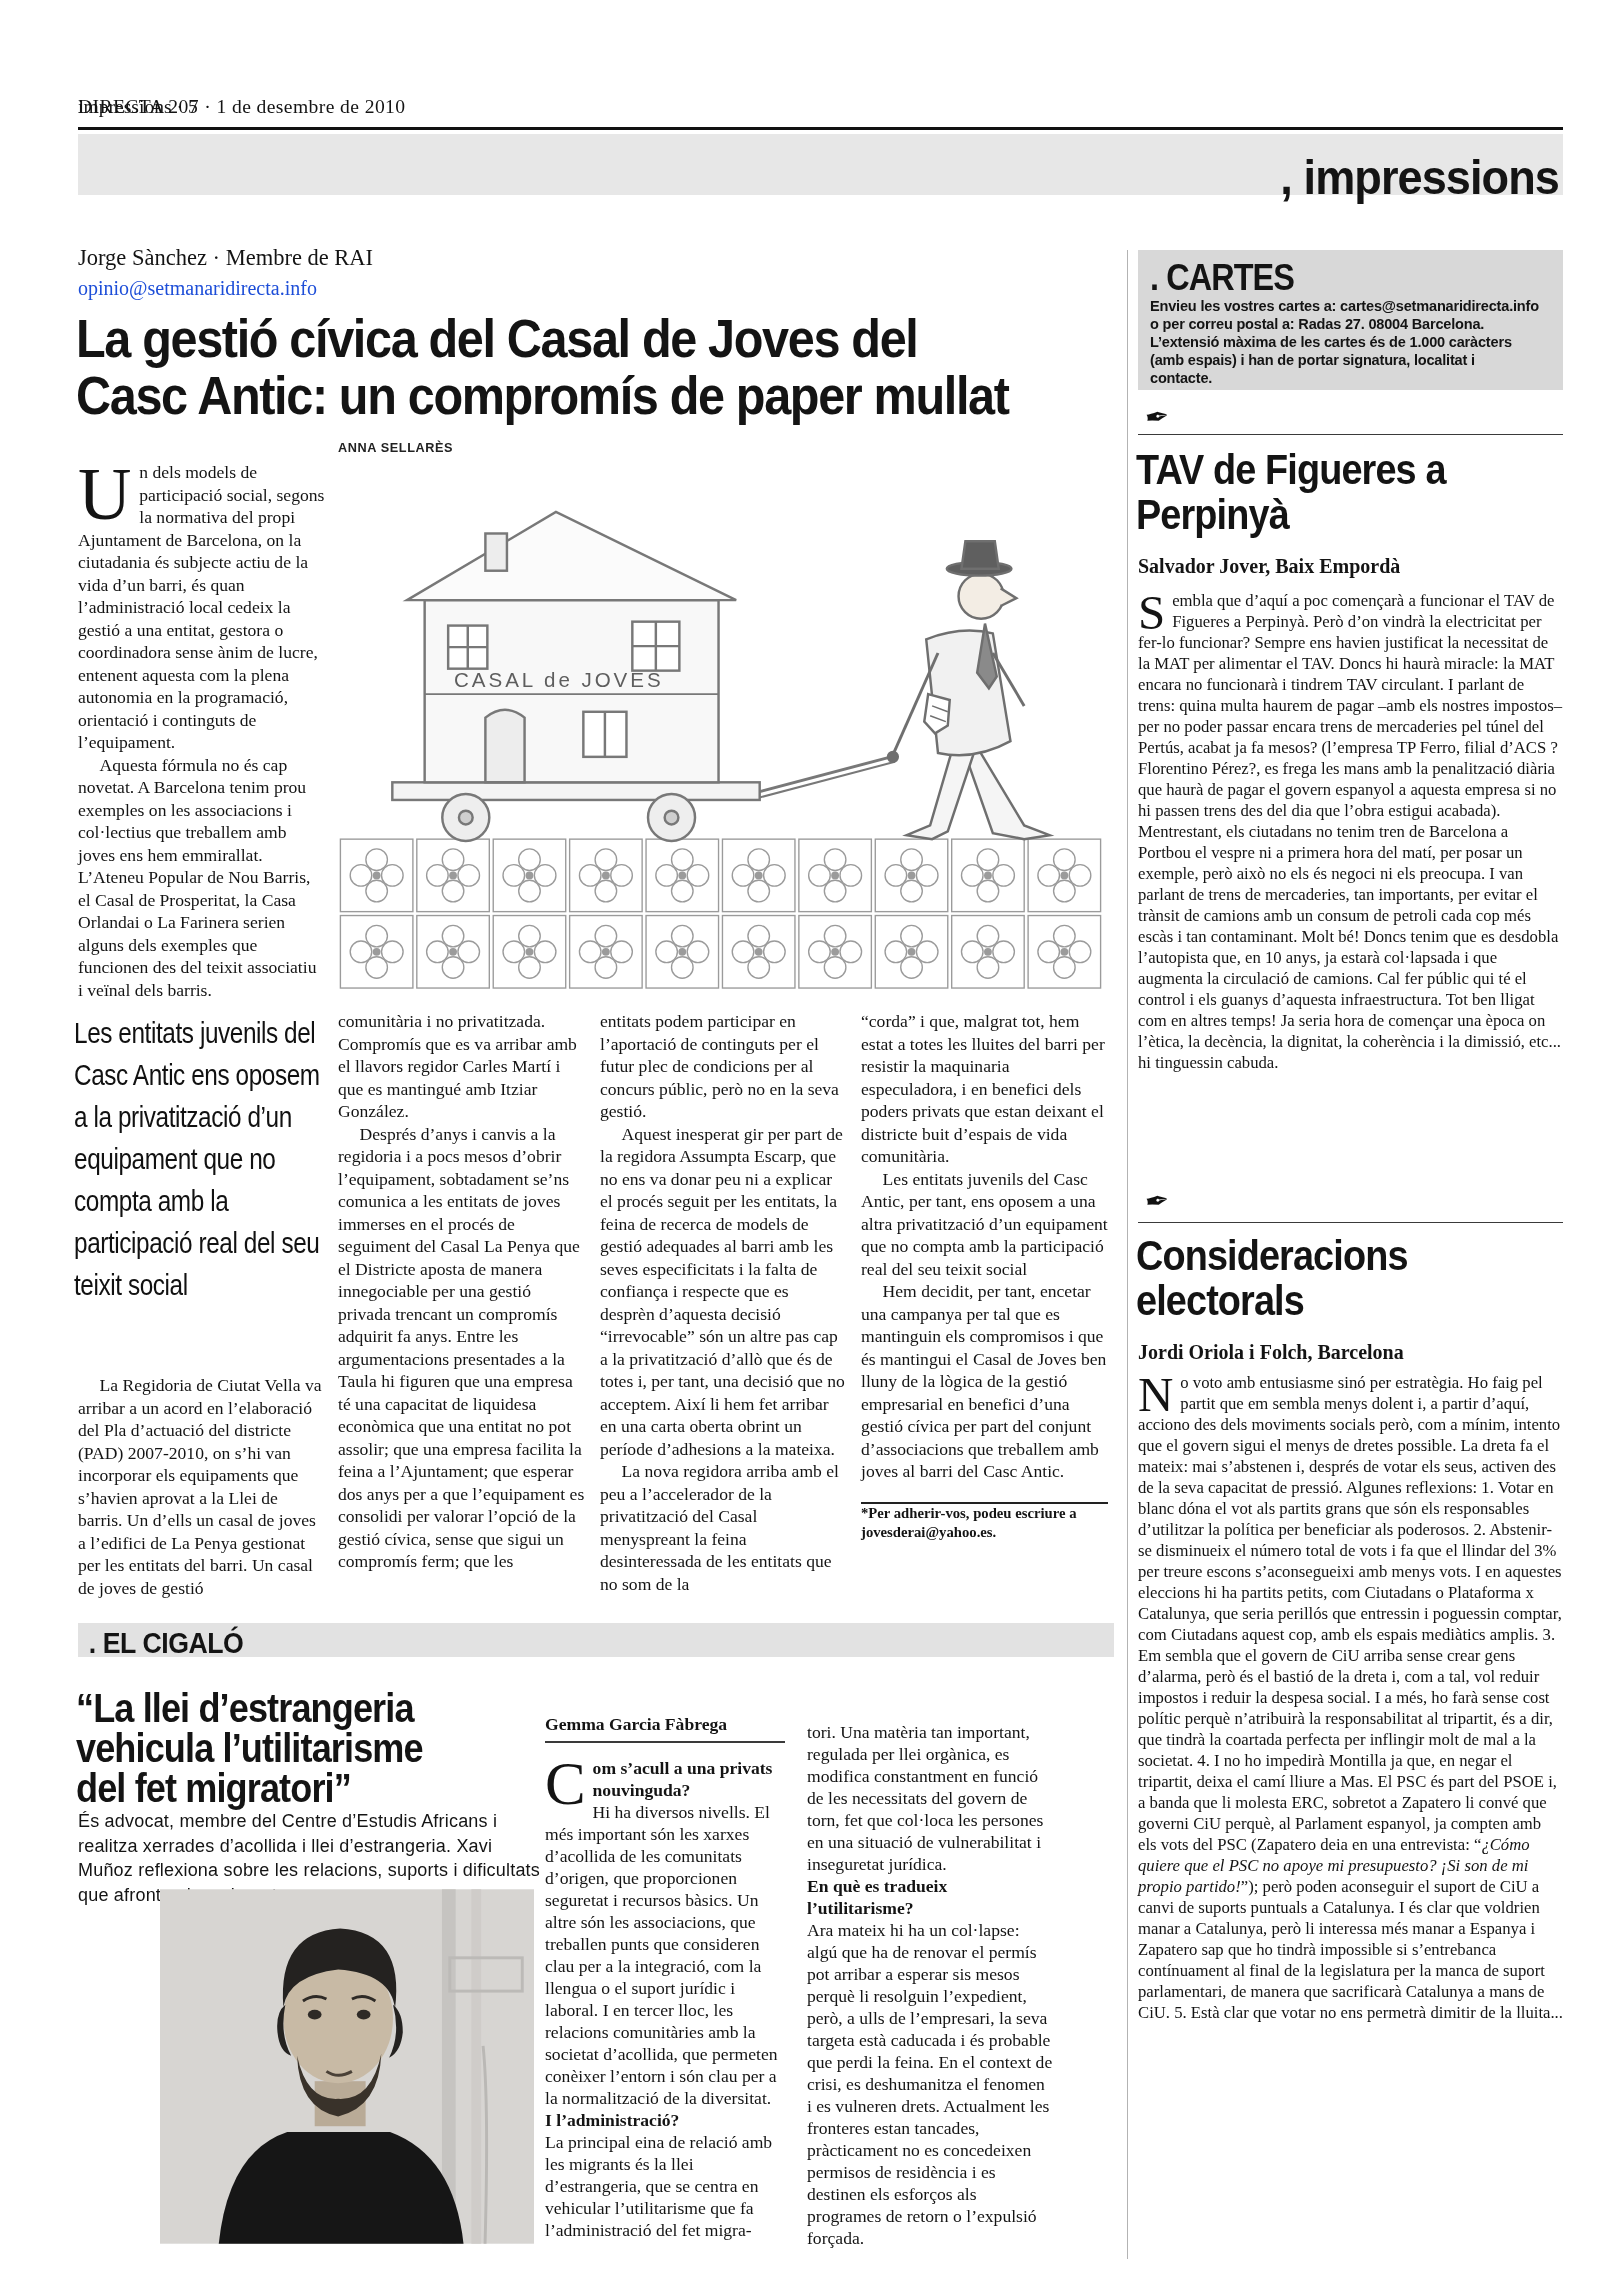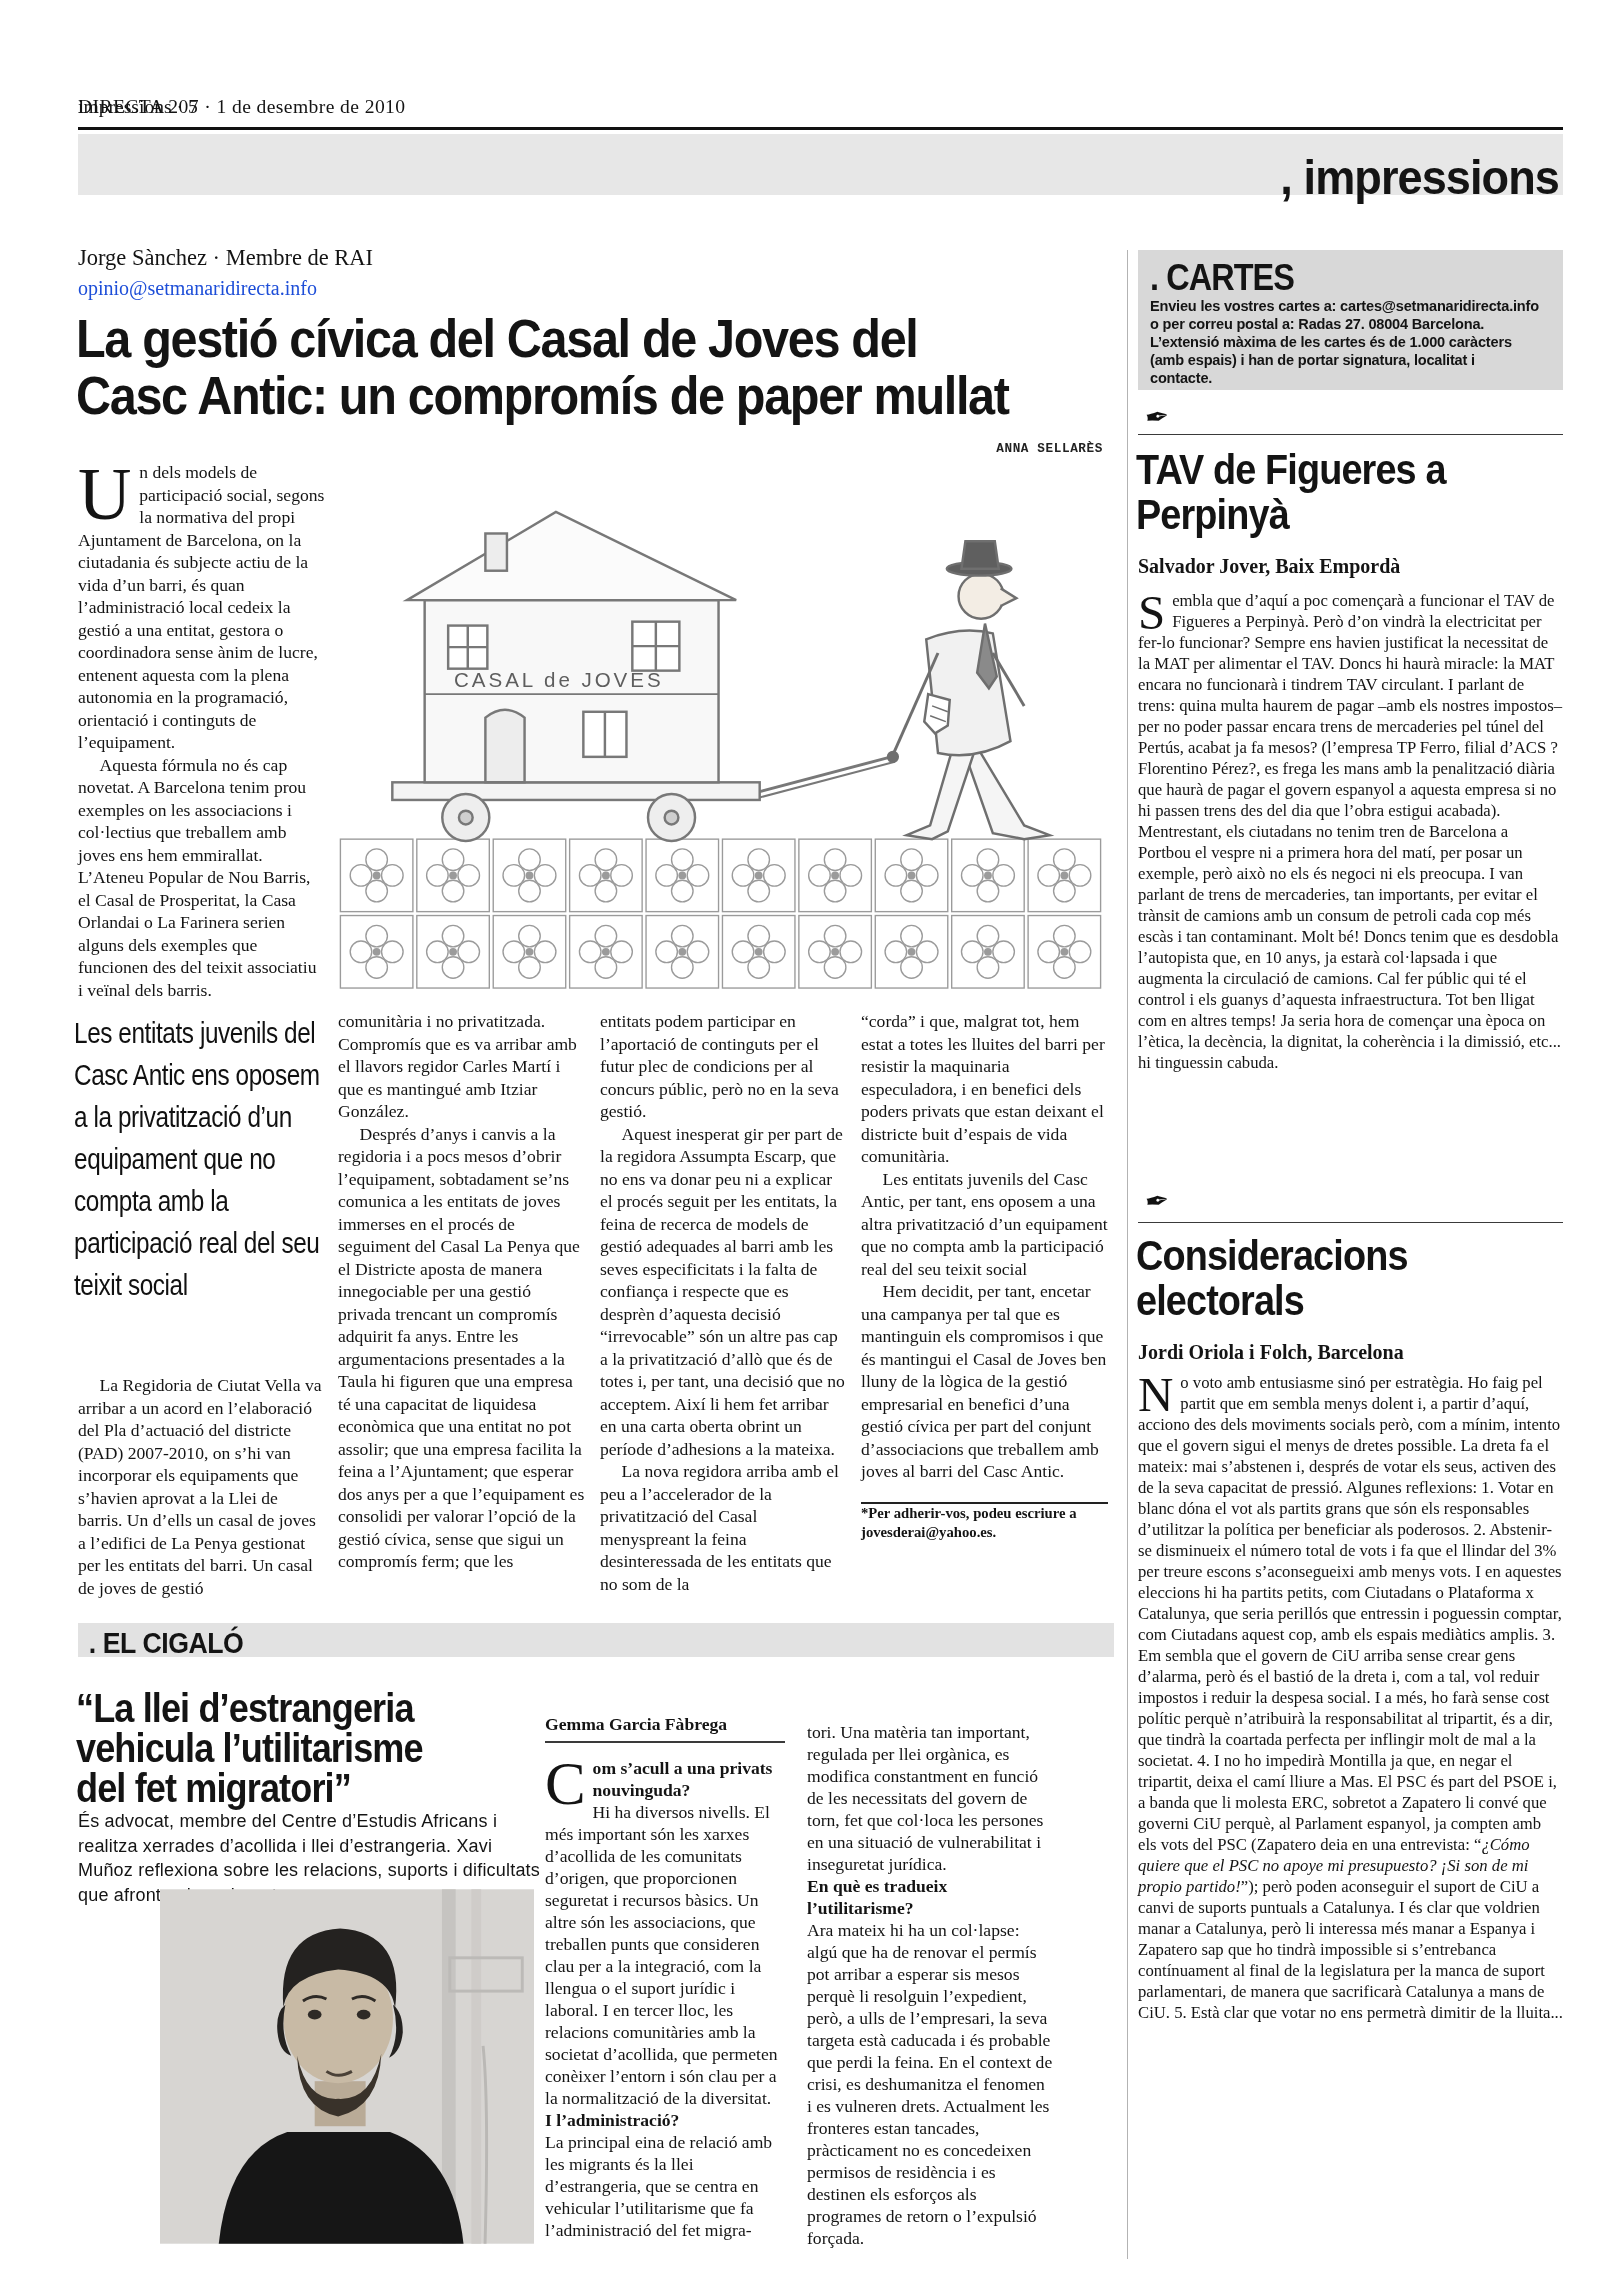--- a/index.html
+++ b/index.html
@@ -22,22 +22,22 @@
   
   .art-author{ position:absolute; left:78px; top:245px; font-size:22.5px; }
   .art-email{ position:absolute; left:78px; top:277px; font-size:20px; color:#1d4ed8; }
   .art-title{
     position:absolute; left:76px; top:310px; width:1137px;
     font-family:"Liberation Sans",sans-serif; font-weight:700;
     font-size:54px; line-height:57px; letter-spacing:-1.5px;
     transform:scaleX(.9); transform-origin:left top;
   }
   .art-credit{
-    position:absolute; left:338px; top:441px; width:765px; text-align:right;
-    font-family:Liberation Mono, monospace; font-weight:700; font-size:12.7px; letter-spacing:0.6px; color:#222;
+    position:absolute; left:338px; top:441px; width:765px; text-align:left;
+    font-family:Liberation Sans, sans-serif; font-weight:700; font-size:12.7px; letter-spacing:0.6px; color:#222;
   }
   .illus{ position:absolute; left:338px; top:461px; width:765px; height:529px; }
   
   .bodycol{ position:absolute; width:247px; font-size:17.6px; line-height:22.5px; text-align:left; }
   .bodycol p{ margin:0; }
   .bodycol p.ind{ text-indent:21.6px; }
   .dc3{ float:left; font-size:74px; line-height:59px; padding:3.9px 7.8px 0 0; }
   .dc2{ float:left; font-size:49px; line-height:39px; padding:2.9px 6.9px 0 0; }
   .pullquote{
     position:absolute; left:74px; top:1012px; width:296px;

